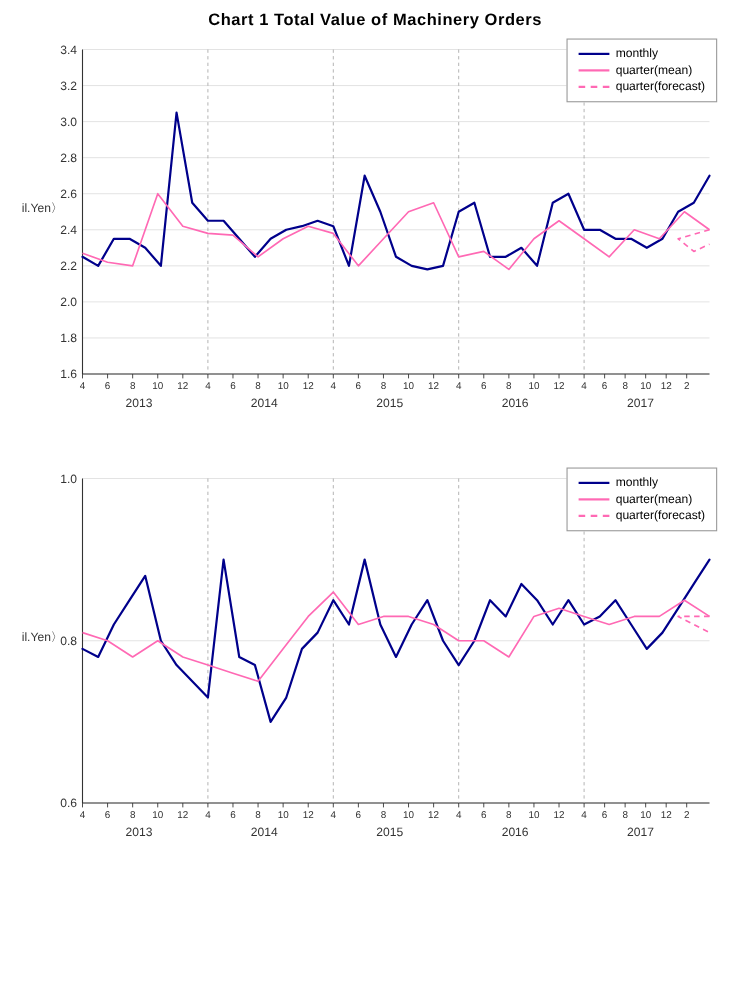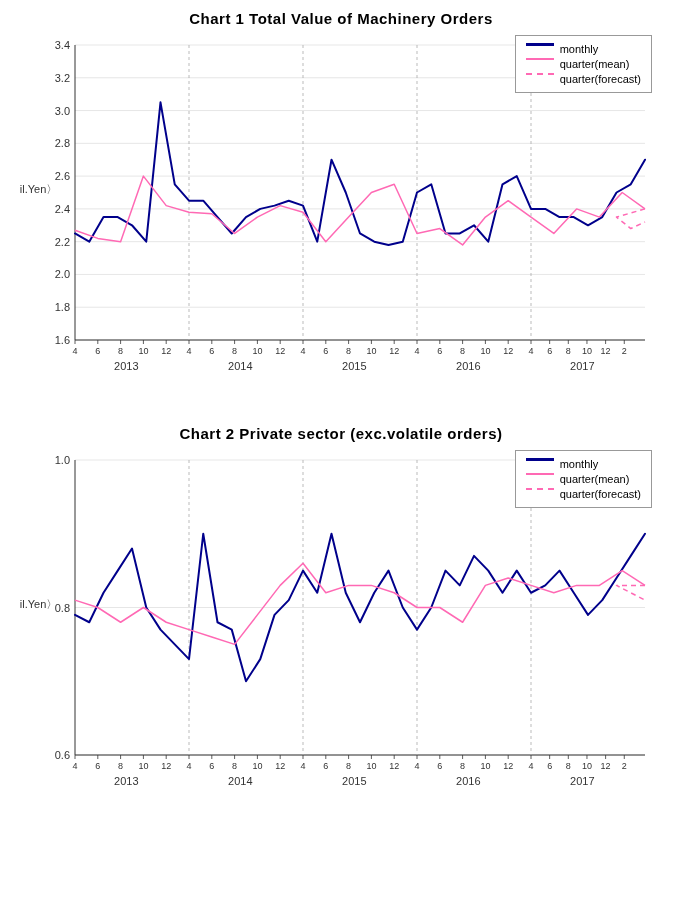--- a/index.html
+++ b/index.html
@@ -35,21 +35,21 @@
       position: absolute;
       top: 0;
       right: 10px;
       border: 1px solid #999;
       background: #fff;
       padding: 4px 10px;
       font-size: 11px;
     }
     .legend-item {
       display: flex;
-      align-items: flex-start;
+      align-items: center;
       gap: 6px;
       margin: 3px 0;
     }
     .legend-line {
       width: 28px;
       height: 2px;
       display: inline-block;
     }
     .legend-line.monthly { background: #00008B; height: 2.5px; }
     .legend-line.quarter-mean { background: #FF69B4; height: 1.5px; }
@@ -168,21 +168,20 @@
         </div>
         <div class="legend-item">
           <span class="legend-line quarter-forecast"></span>
           <span>quarter(forecast)</span>
         </div>
       </div>
     </div>
   </div>
 
   <div class="chart-section">
-    <div class="chart-title">Chart 2  Private sector (exc.volatile orders)</div>
     <div class="chart-container">
       <svg width="645" height="370" id="chart2-svg">
           <rect x="0" y="0" width="645" height="370" fill="white"></rect>
           <line x1="55" y1="305" x2="625" y2="305" stroke="#ccc" stroke-width="0.5"></line>
           <text x="50" y="309" text-anchor="end" font-size="11" fill="#333">0.6</text>
           <line x1="55" y1="157.49999999999997" x2="625" y2="157.49999999999997" stroke="#ccc" stroke-width="0.5"></line>
           <text x="50" y="161.49999999999997" text-anchor="end" font-size="11" fill="#333">0.8</text>
           <line x1="55" y1="10" x2="625" y2="10" stroke="#ccc" stroke-width="0.5"></line>
           <text x="50" y="14" text-anchor="end" font-size="11" fill="#333">1.0</text>
           <text x="8" y="157.5" font-size="11" fill="#333" text-anchor="middle" transform="rotate(-0, 8, 157.5)">〈Tril.Yen〉</text>

